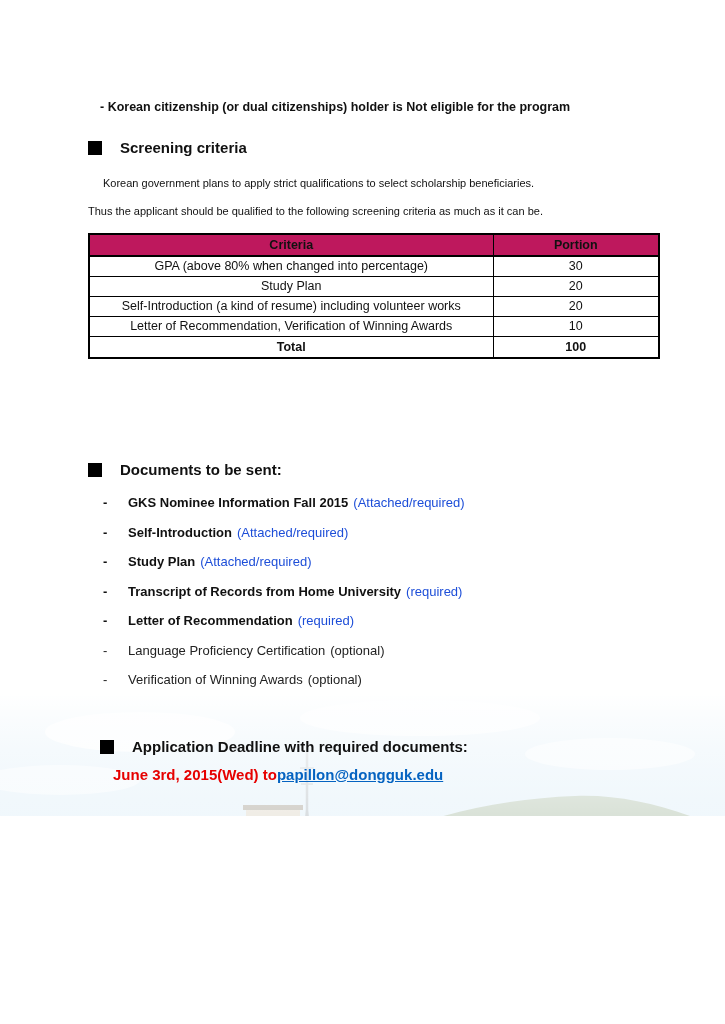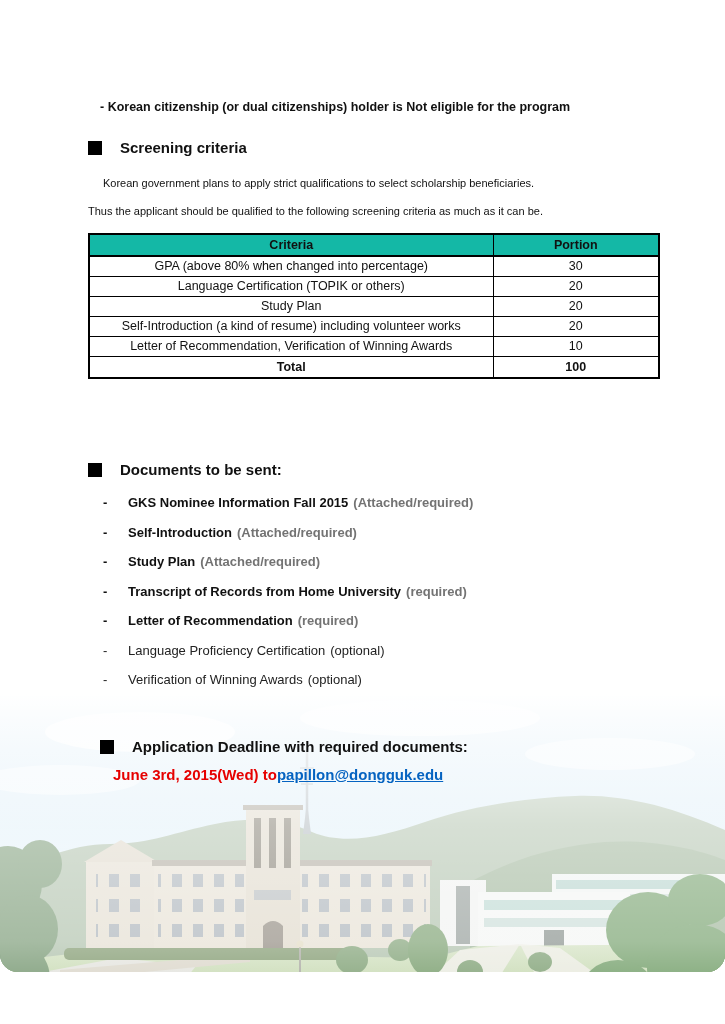--- a/index.html
+++ b/index.html
@@ -1,53 +1,53 @@
 <!DOCTYPE html>
 <html><head>
 <meta charset="utf-8">
 <style>
   * { margin:0; padding:0; box-sizing:border-box; }
   html,body { background:#fff; }
   .page {
-    position:relative; width:725px; height:972px; background:#ffffff;
+    position:relative; width:725px; height:816px; background:#ffffff;
     font-family:"Liberation Sans","DejaVu Sans",sans-serif; color:#111;
-    overflow:hidden; margin:0 auto;border-radius:18px;
+    overflow:hidden; margin:0 auto;
   }
   .abs { position:absolute; white-space:nowrap; z-index:2; }
 
   .eligibility-note { left:100px; top:100px; font-size:12.5px; font-weight:bold; }
 
   .section-heading { display:flex; align-items:center; gap:18px; font-size:15px; font-weight:bold; }
   .square-bullet { width:14px; height:14px; background:#000; flex:0 0 auto; }
 
   .h-screening { left:88px; top:139px; }
   .para { font-size:11px; }
   .para1 { left:103px; top:177px; }
   .para2 { left:88px; top:205px; }
 
   .criteria-table { left:88px; top:233px; border-collapse:collapse; table-layout:fixed; width:570px;
     font-size:12.5px; text-align:center; }
   .criteria-table th, .criteria-table td { border:1.5px solid #000; padding:0 4px; height:20px; }
   .criteria-table { border:2.5px solid #000; }
-  .criteria-table th { background:#14b8a6; font-weight:bold; height:22px; border-bottom:2.5px solid #000; }
+  .criteria-table th { background:#be185d; font-weight:bold; height:22px; border-bottom:2.5px solid #000; }
   .criteria-table .col-criteria { width:404px; }
   .criteria-table .col-portion { width:166px; }
   .criteria-table tr.total-row td { font-weight:bold; height:22px; }
 
   .warning { left:90px; top:386px; color:#e60000; font-weight:bold; font-size:12px; line-height:18px; z-index:2; position:absolute; white-space:nowrap; }
   .warning .line2 { padding-left:6px; }
 
   .h-documents { left:88px; top:461px; }
 
   .doc-list { left:103px; top:495px; font-size:13px; z-index:2; position:absolute; }
   .doc-item { display:flex; white-space:nowrap; margin-bottom:13.5px; line-height:16px; }
   .doc-item .dash { width:25px; flex:0 0 auto; }
   .doc-item .suffix { margin-left:5px; }
   .doc-item.required .dash, .doc-item.required .label { font-weight:bold; color:#111; }
-  .doc-item.required .suffix { font-weight:bold; color:#737373; }
+  .doc-item.required .suffix { font-weight:normal; color:#1d4ed8; }
   .doc-item.optional .label, .doc-item.optional .suffix, .doc-item.optional .dash { font-weight:normal; color:#222; }
 
   .h-deadline { left:100px; top:738px; }
   .deadline-line { left:113px; top:766px; font-size:15px; font-weight:bold; }
   .deadline-date { color:#e60000; }
   .email-link { color:#0563c1; text-decoration:underline; cursor:pointer; margin-left:0; }
 
   .campus-photo { position:absolute; left:0; top:694px; z-index:1; display:block; }
 </style>
 </head>
@@ -73,24 +73,20 @@
     <thead>
       <tr>
         <th>Criteria</th>
         <th>Portion</th>
       </tr>
     </thead>
     <tbody>
       <tr>
         <td>GPA (above 80% when changed into percentage)</td>
         <td>30</td>
-      </tr>
-      <tr>
-        <td>Language Certification (TOPIK or others)</td>
-        <td>20</td>
       </tr>
       <tr>
         <td>Study Plan</td>
         <td>20</td>
       </tr>
       <tr>
         <td>Self-Introduction (a kind of resume) including volunteer works</td>
         <td>20</td>
       </tr>
       <tr>

